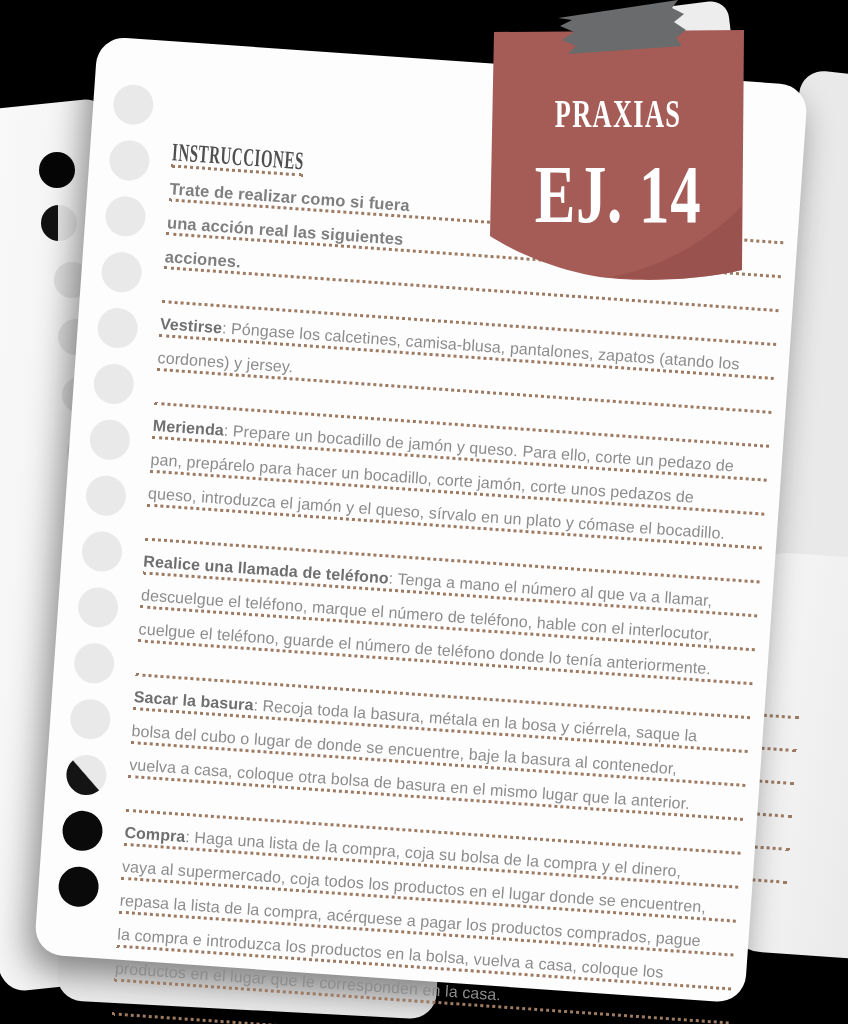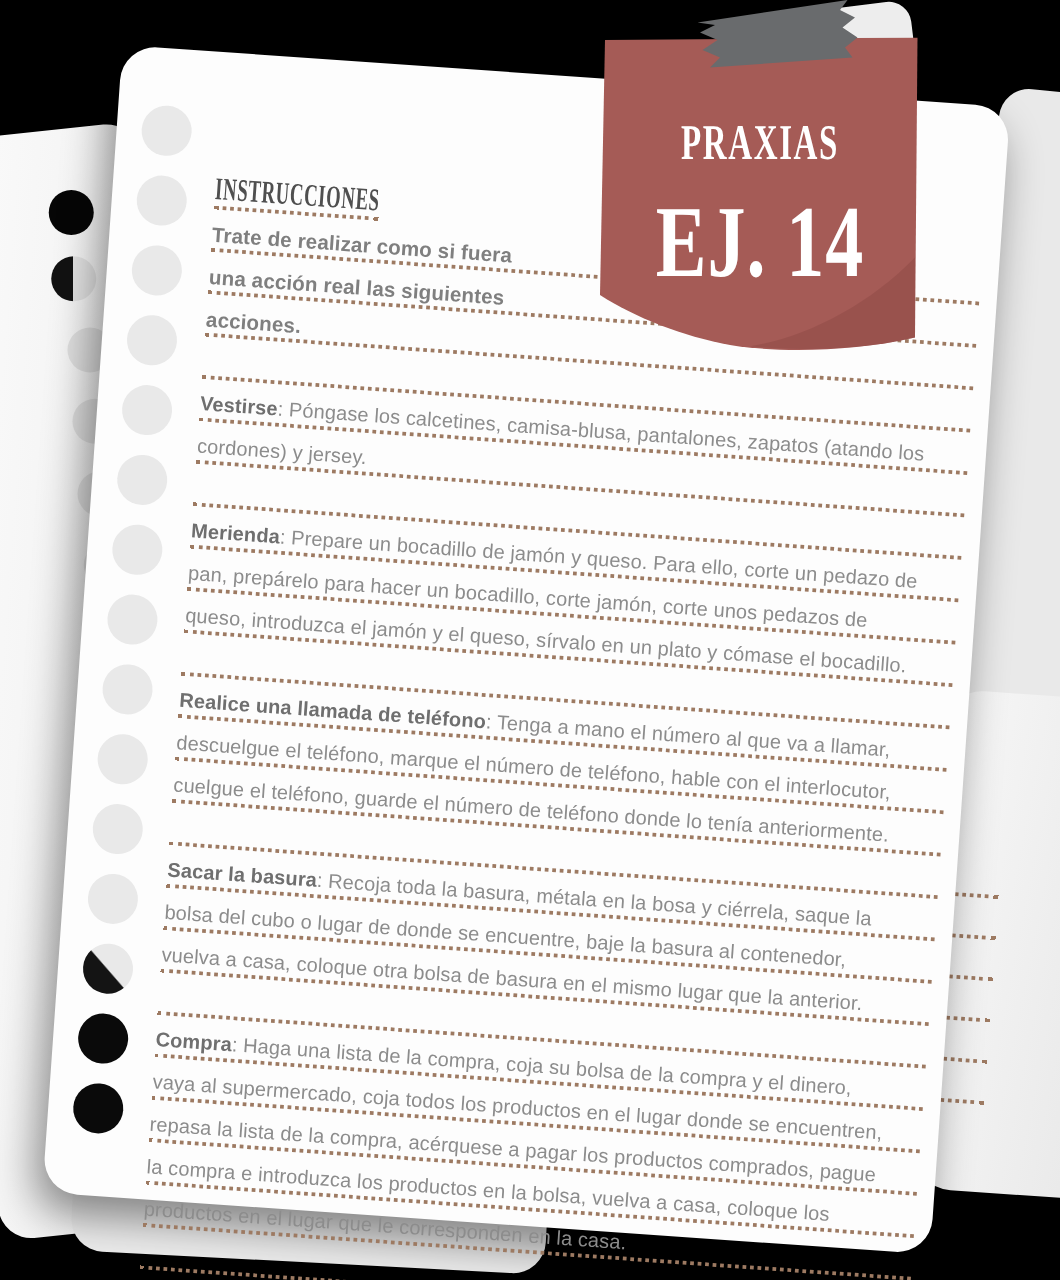--- a/index.html
+++ b/index.html
@@ -50,21 +50,21 @@
   .row.intro .txt{font-weight:bold;color:#7f7f7f;font-size:16.5px;}
   .row.heading{height:38px;border-bottom:none;}
   .row.heading .h-txt{position:absolute;left:0;bottom:3px;display:inline-block;
        font-family:"Liberation Serif",serif;font-weight:bold;font-size:24px;
        line-height:1;color:#4f4f4f;letter-spacing:1px;
        transform:scale(.62,1.05);transform-origin:left bottom;}
   .short-rule{position:absolute;left:0;bottom:0;width:132px;height:0;
        border-bottom:3px dotted var(--rule);}
 
   
-  .ribbon{position:absolute;left:480px;top:30px;width:256px;height:252px;z-index:6;}
+  .ribbon{position:absolute;left:490px;top:30px;width:256px;height:252px;z-index:6;}
   .ribbon svg{position:absolute;inset:0;}
   .praxias{position:absolute;top:64px;left:0;width:100%;text-align:center;
        color:#fff;font-family:"Liberation Serif",serif;font-weight:bold;
        font-size:40px;line-height:1;letter-spacing:2px;transform:scale(.66,1);}
   .ej{position:absolute;top:124px;left:0;width:100%;text-align:center;
        color:#fff;font-family:"Liberation Serif",serif;font-weight:bold;
        font-size:80px;line-height:1;letter-spacing:1px;transform:scale(.76,1.02);}
   .tape{position:absolute;left:552px;top:-2px;width:150px;height:62px;z-index:7;}
 </style>
 </head>

